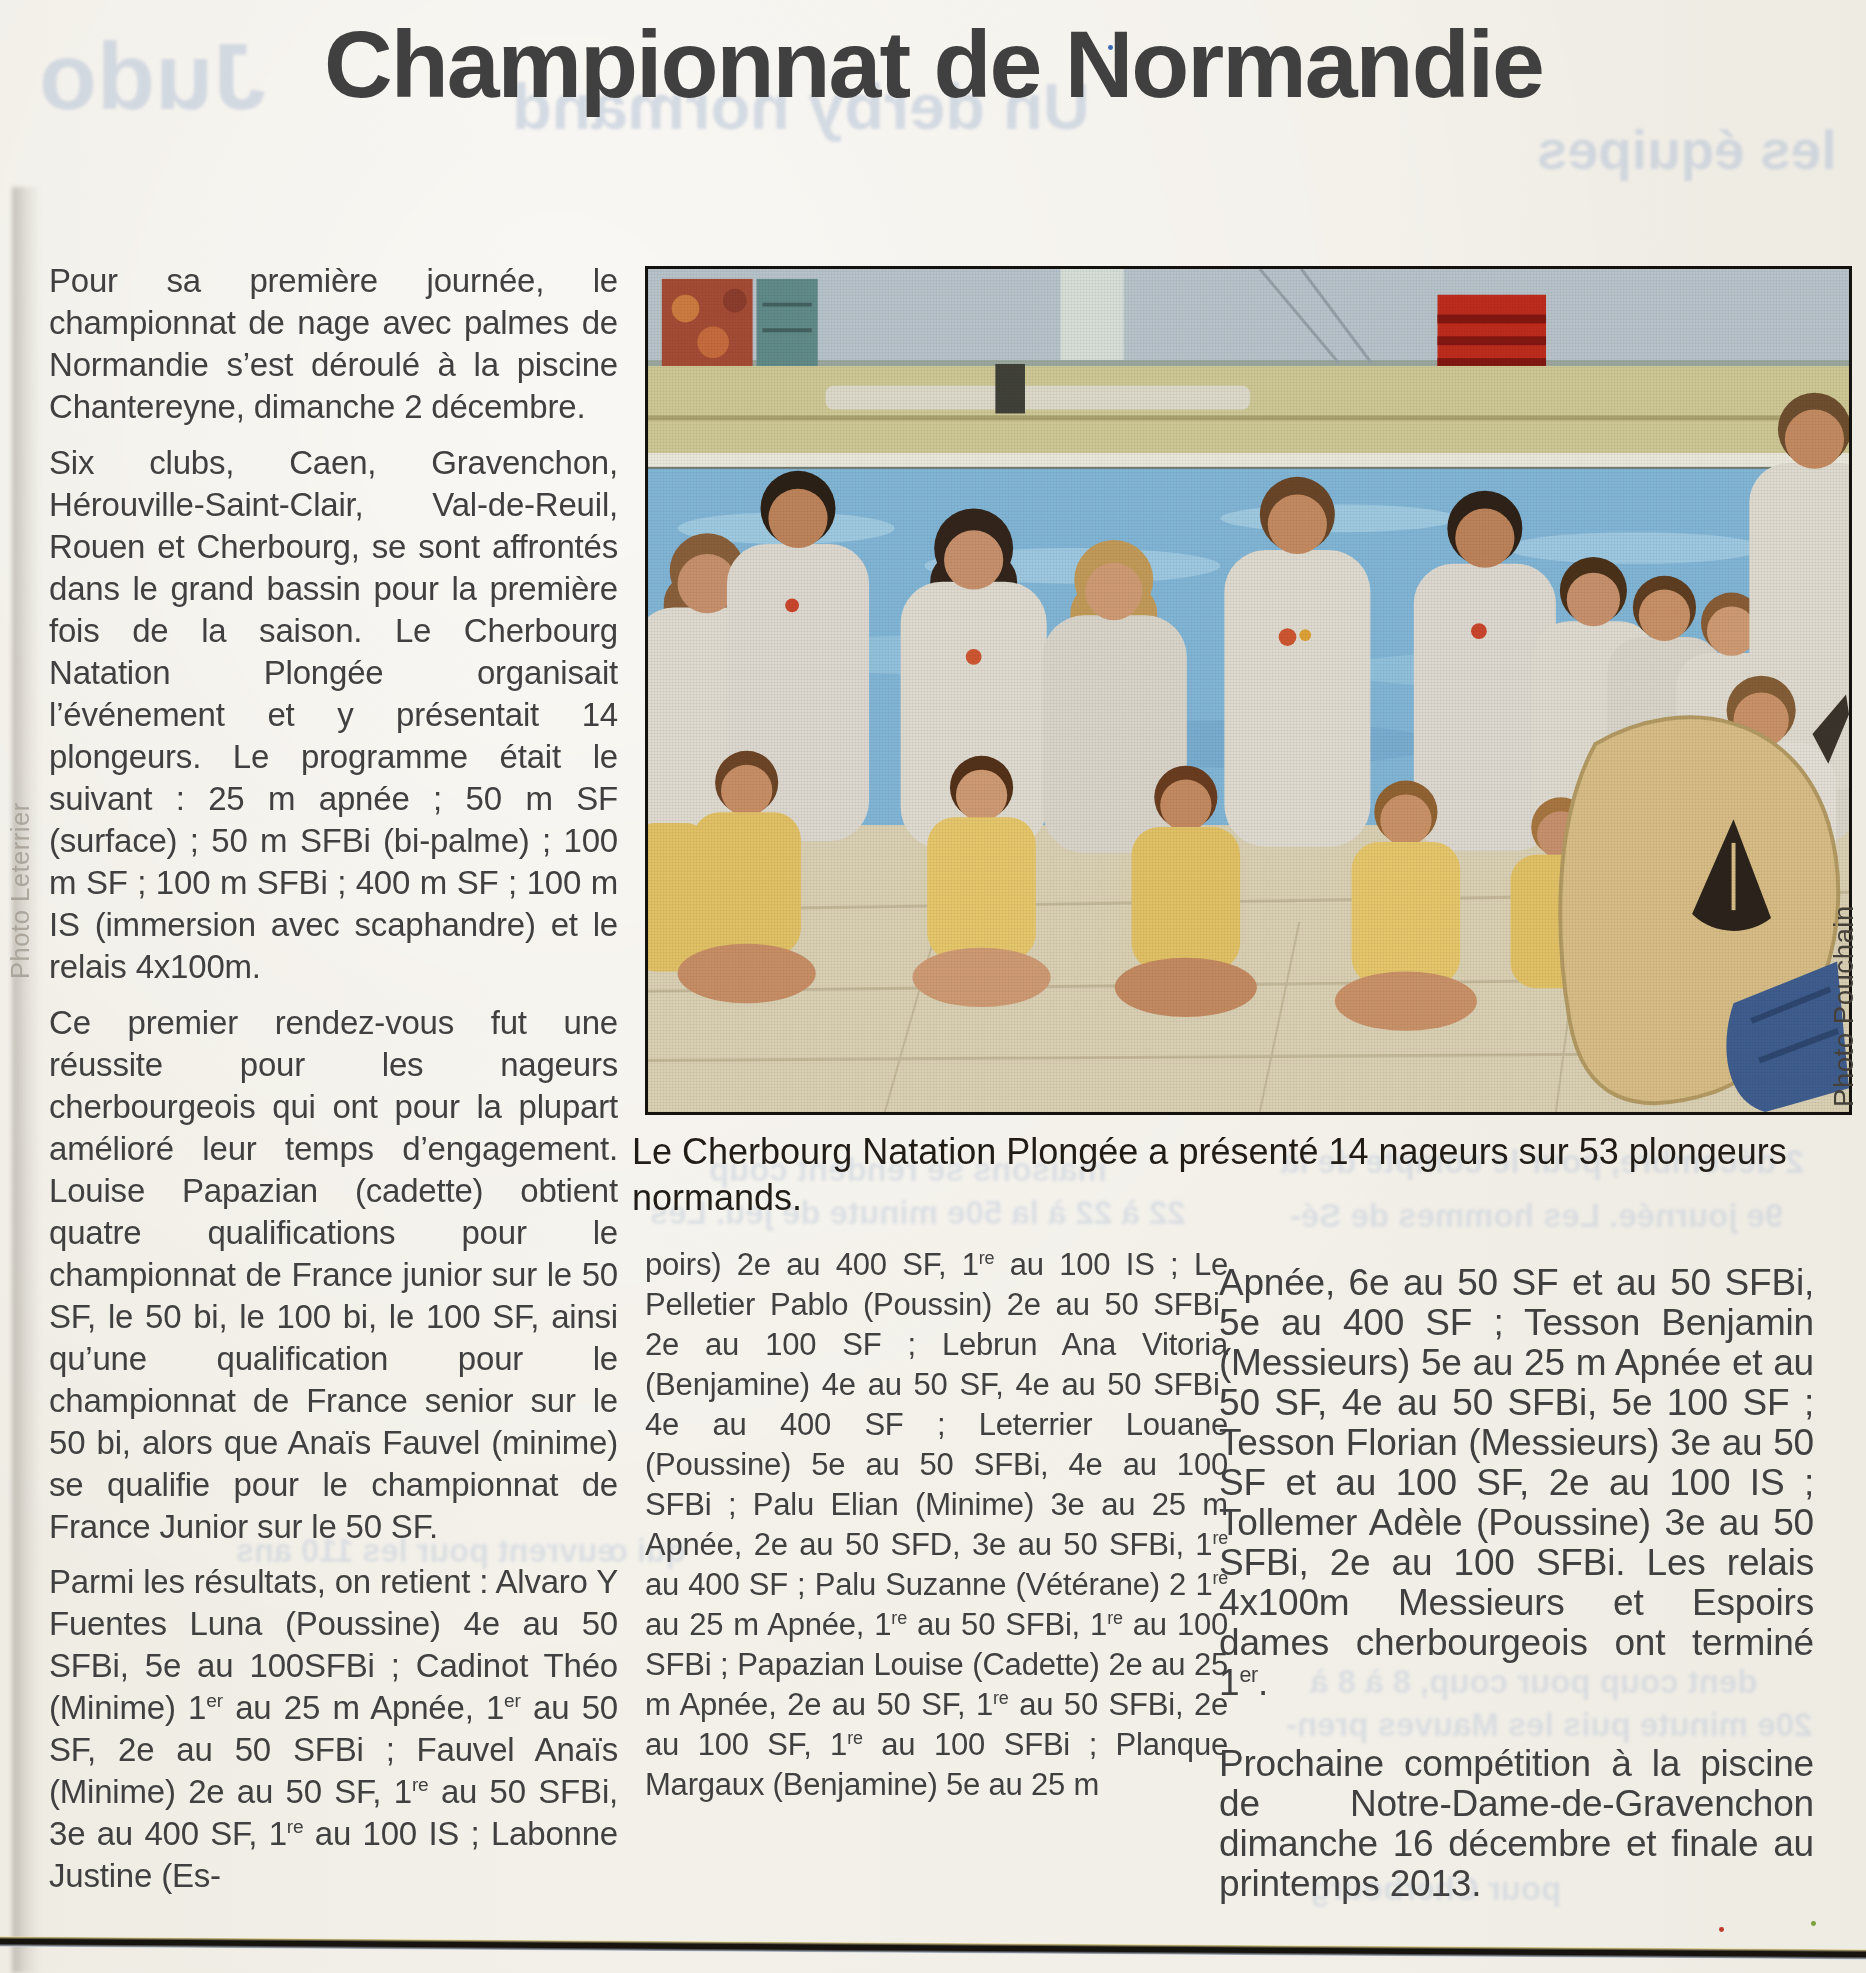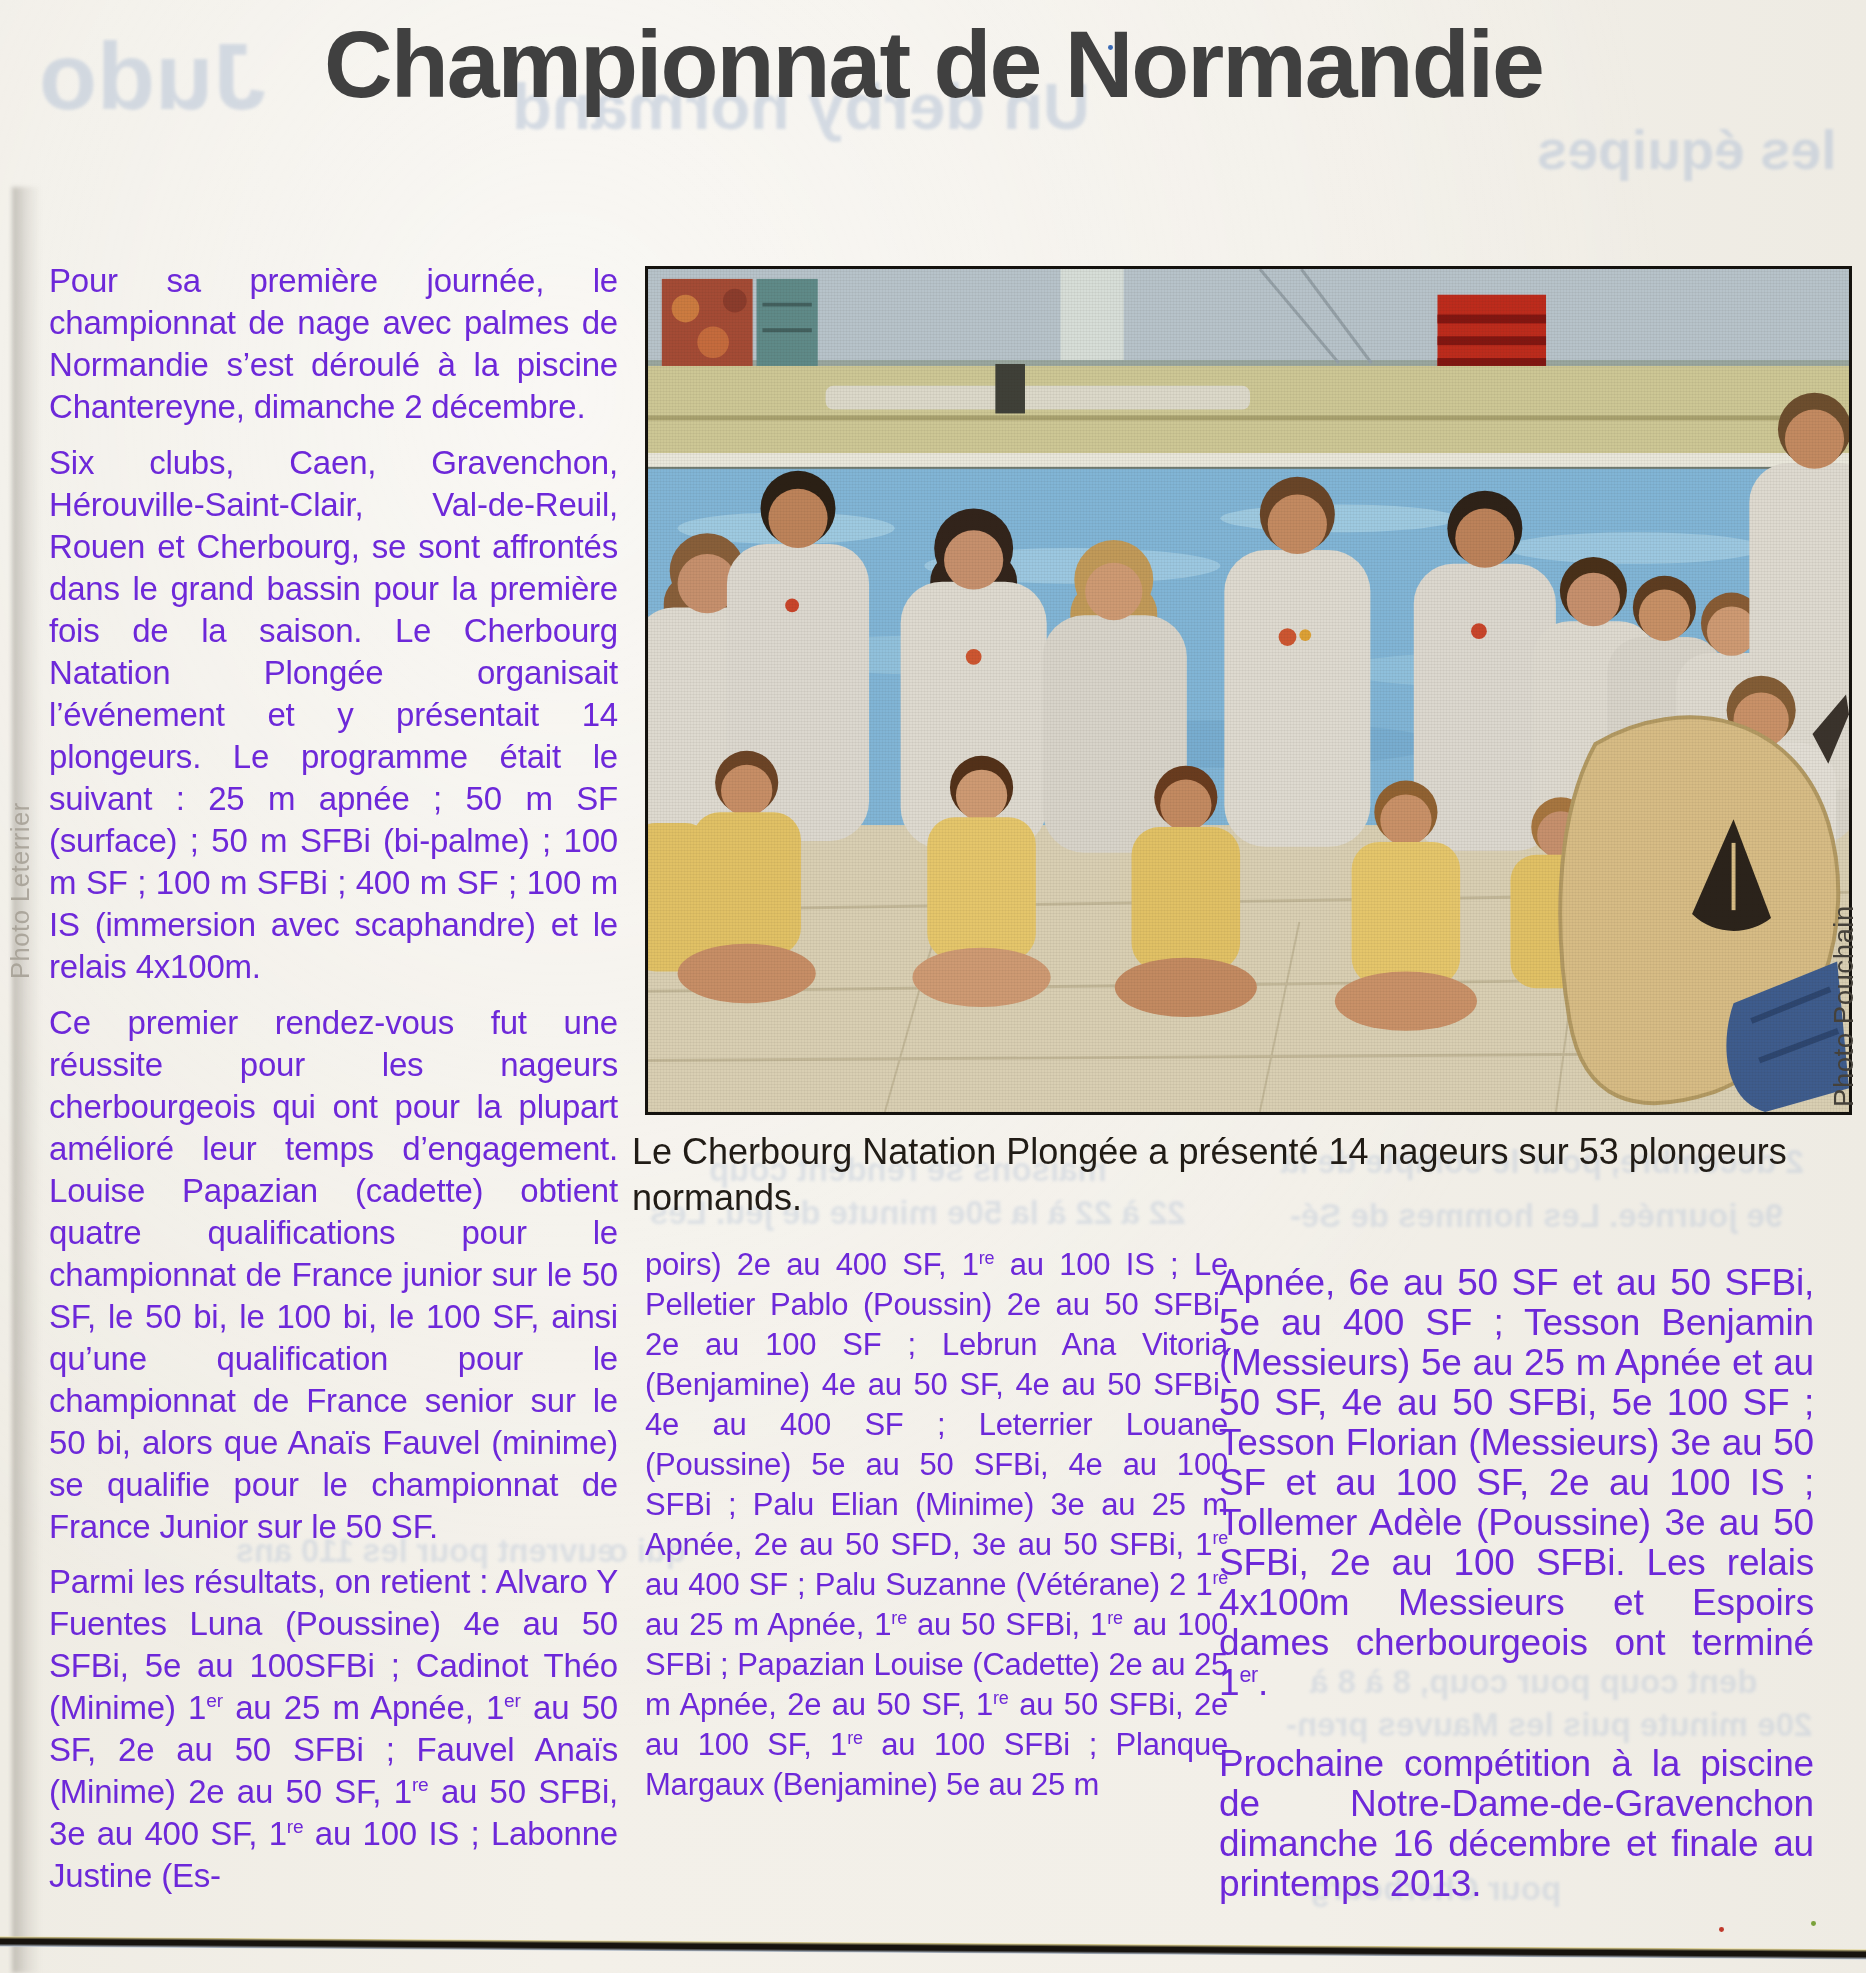--- a/index.html
+++ b/index.html
@@ -30,21 +30,21 @@
   .g-r2{left:1290px;top:1197px;font-size:33px;}
   .g-r3{left:1310px;top:1663px;font-size:33px;}
   .g-r4{left:1286px;top:1706px;font-size:33px;}
   .g-r5{left:1310px;top:1870px;font-size:33px;}
   .g-l1{left:236px;top:1533px;font-size:32.5px;}
   
   .headline{left:0;top:13.8px;width:1867px;text-align:center;z-index:2;
     font-weight:bold;font-size:95px;line-height:1.06;letter-spacing:-2px;
     color:#404040;margin:0;}
   
-  .col{z-index:2;text-align:justify;color:#6d28d9;}
+  .col{z-index:2;text-align:justify;color:#404040;}
   .col p{margin:0 0 13.8px 0;}
   .col-left{left:49px;top:260px;width:569px;height:1700px;overflow:hidden;
     font-size:33px;line-height:42px;letter-spacing:-0.2px;}
   .col-mid{left:645px;top:1245px;width:583px;height:695px;overflow:hidden;
     font-size:31px;line-height:40px;letter-spacing:-0.2px;}
   .col-right{left:1219px;top:1263px;width:595px;height:680px;overflow:hidden;
     font-size:37px;line-height:40px;letter-spacing:-0.2px;}
   .col-right p{margin-bottom:41px;}
   sup{font-size:58%;line-height:0;vertical-align:super;}
   

